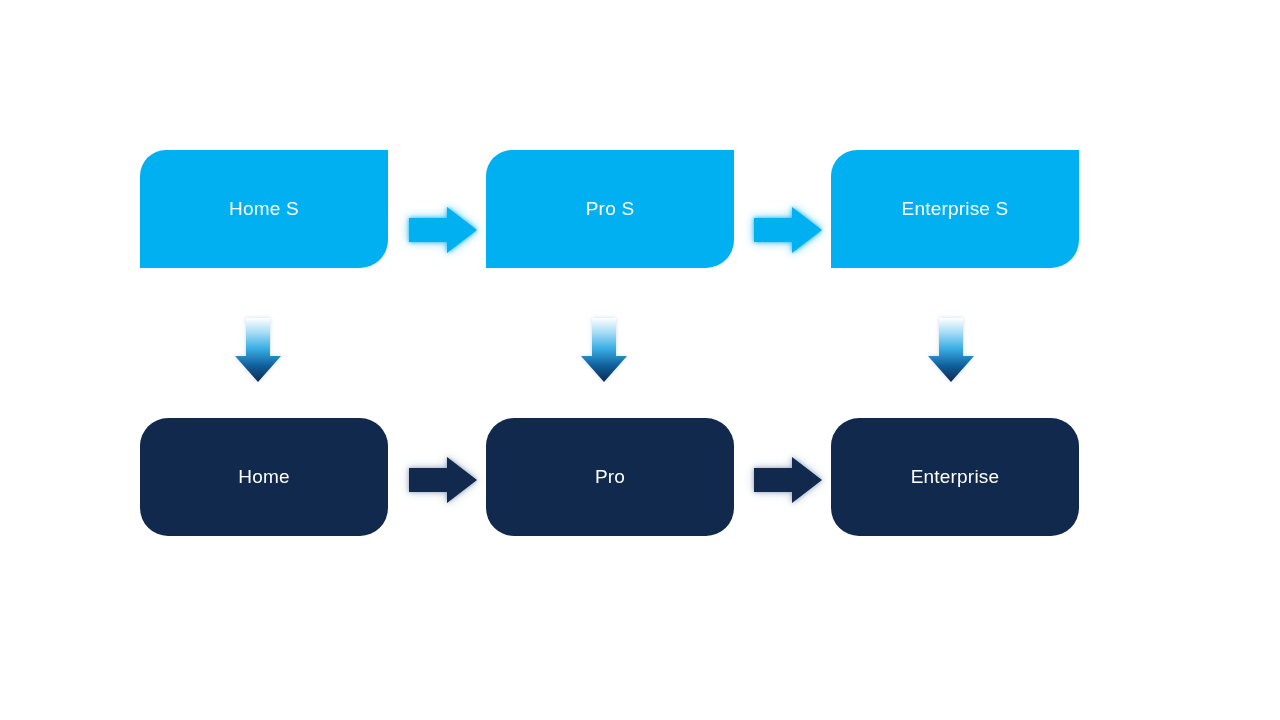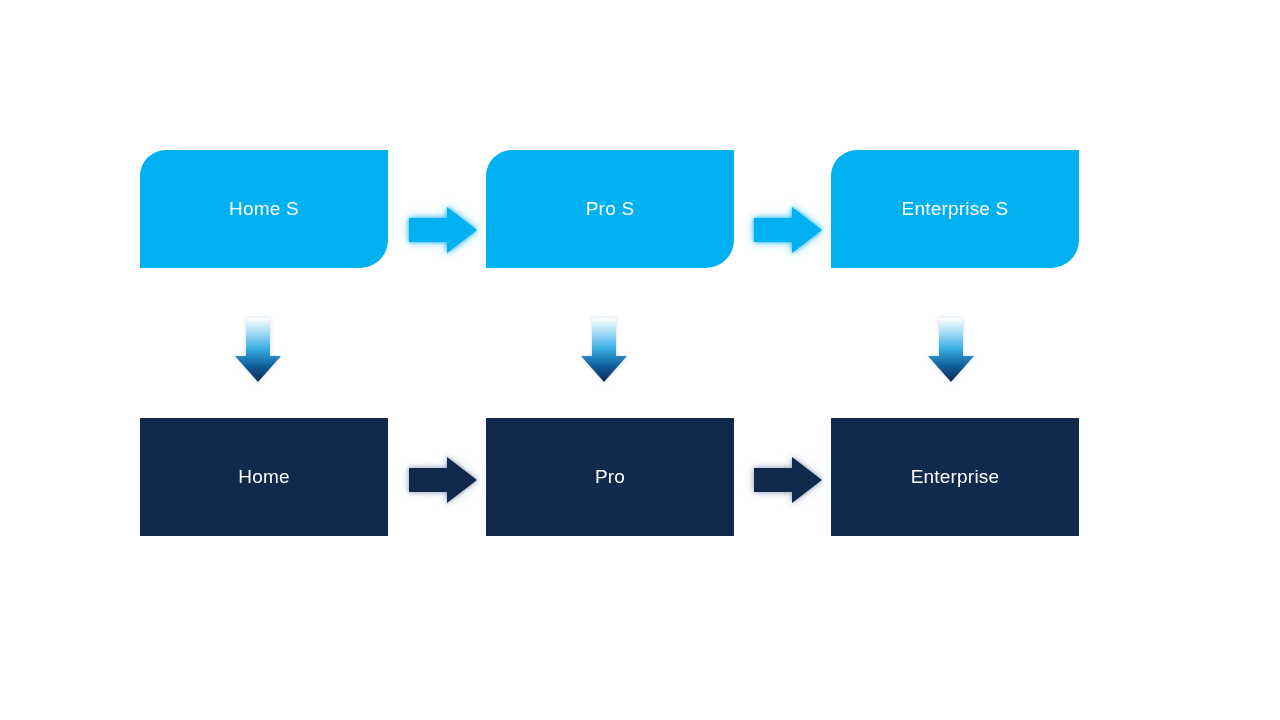--- a/index.html
+++ b/index.html
@@ -23,20 +23,21 @@
     letter-spacing: 0.2px;
   }
   .node.top {
     background: var(--c-top-box, #00B0F0);
     border-radius: 26px 0 28px 0;
     top: 150px;
   }
   .node.bottom {
     background: var(--c-bottom-box, #12294E);
     top: 418px;
+    border-radius: 28px;
   }
   .col-1 { left: 140px; }
   .col-2 { left: 486px; }
   .col-3 { left: 831px; text-align: center; }
 
   .arrow { position: absolute; line-height: 0; }
   .arrow svg { display: block; overflow: visible; }
 
   .arrow-right { width: 68px; height: 46px; }
   .arrow-right.row-top { top: 207px; }

